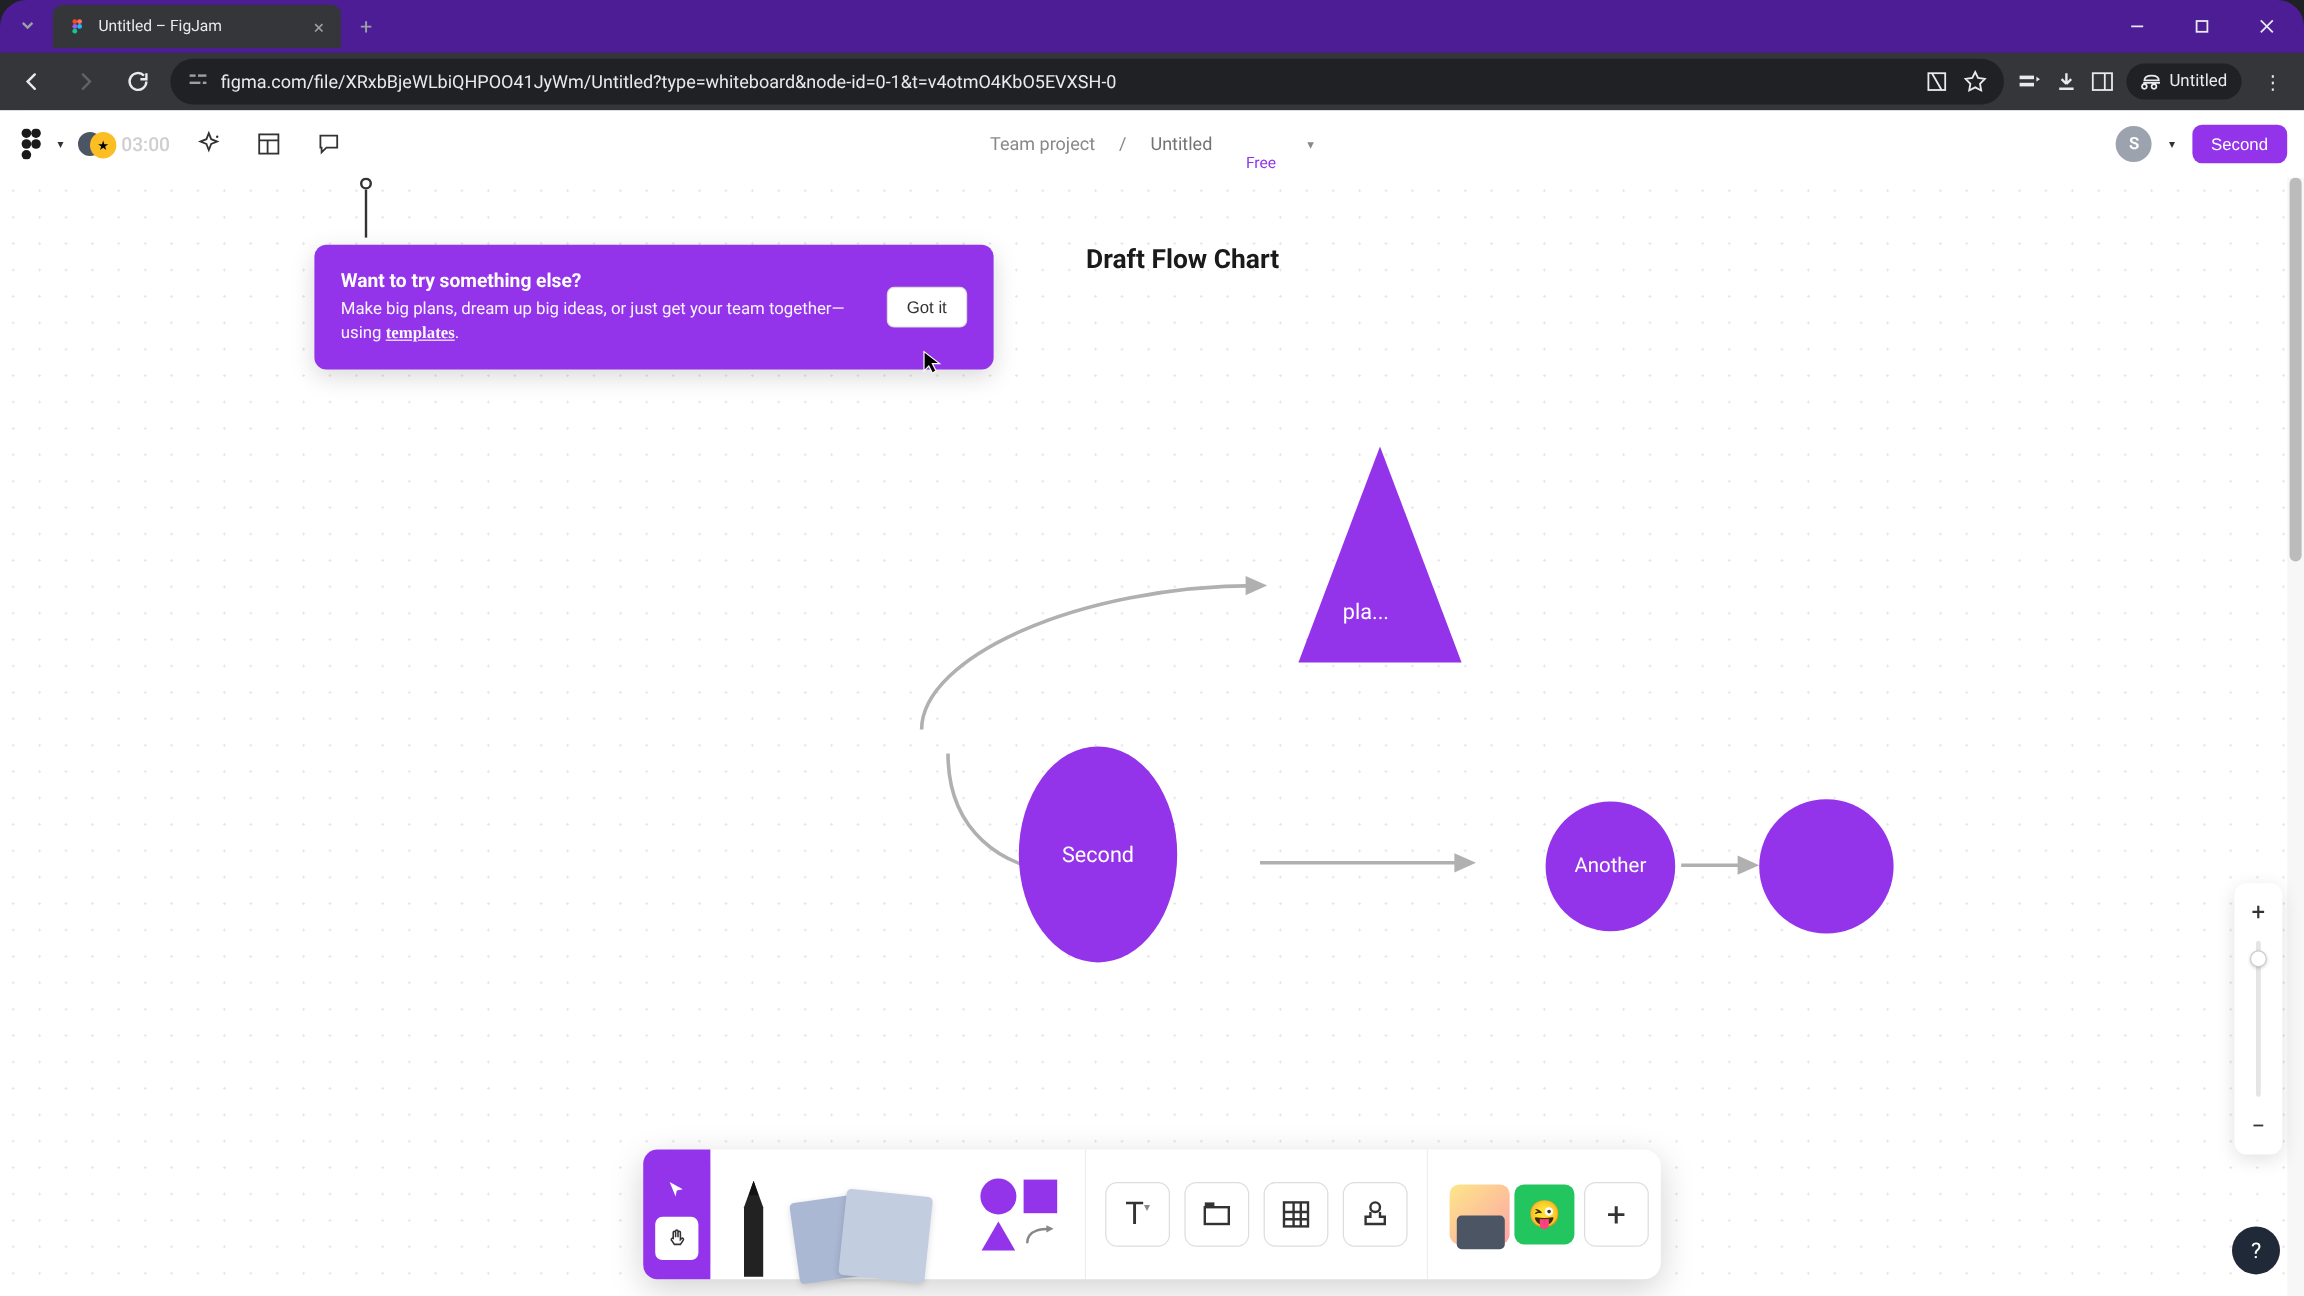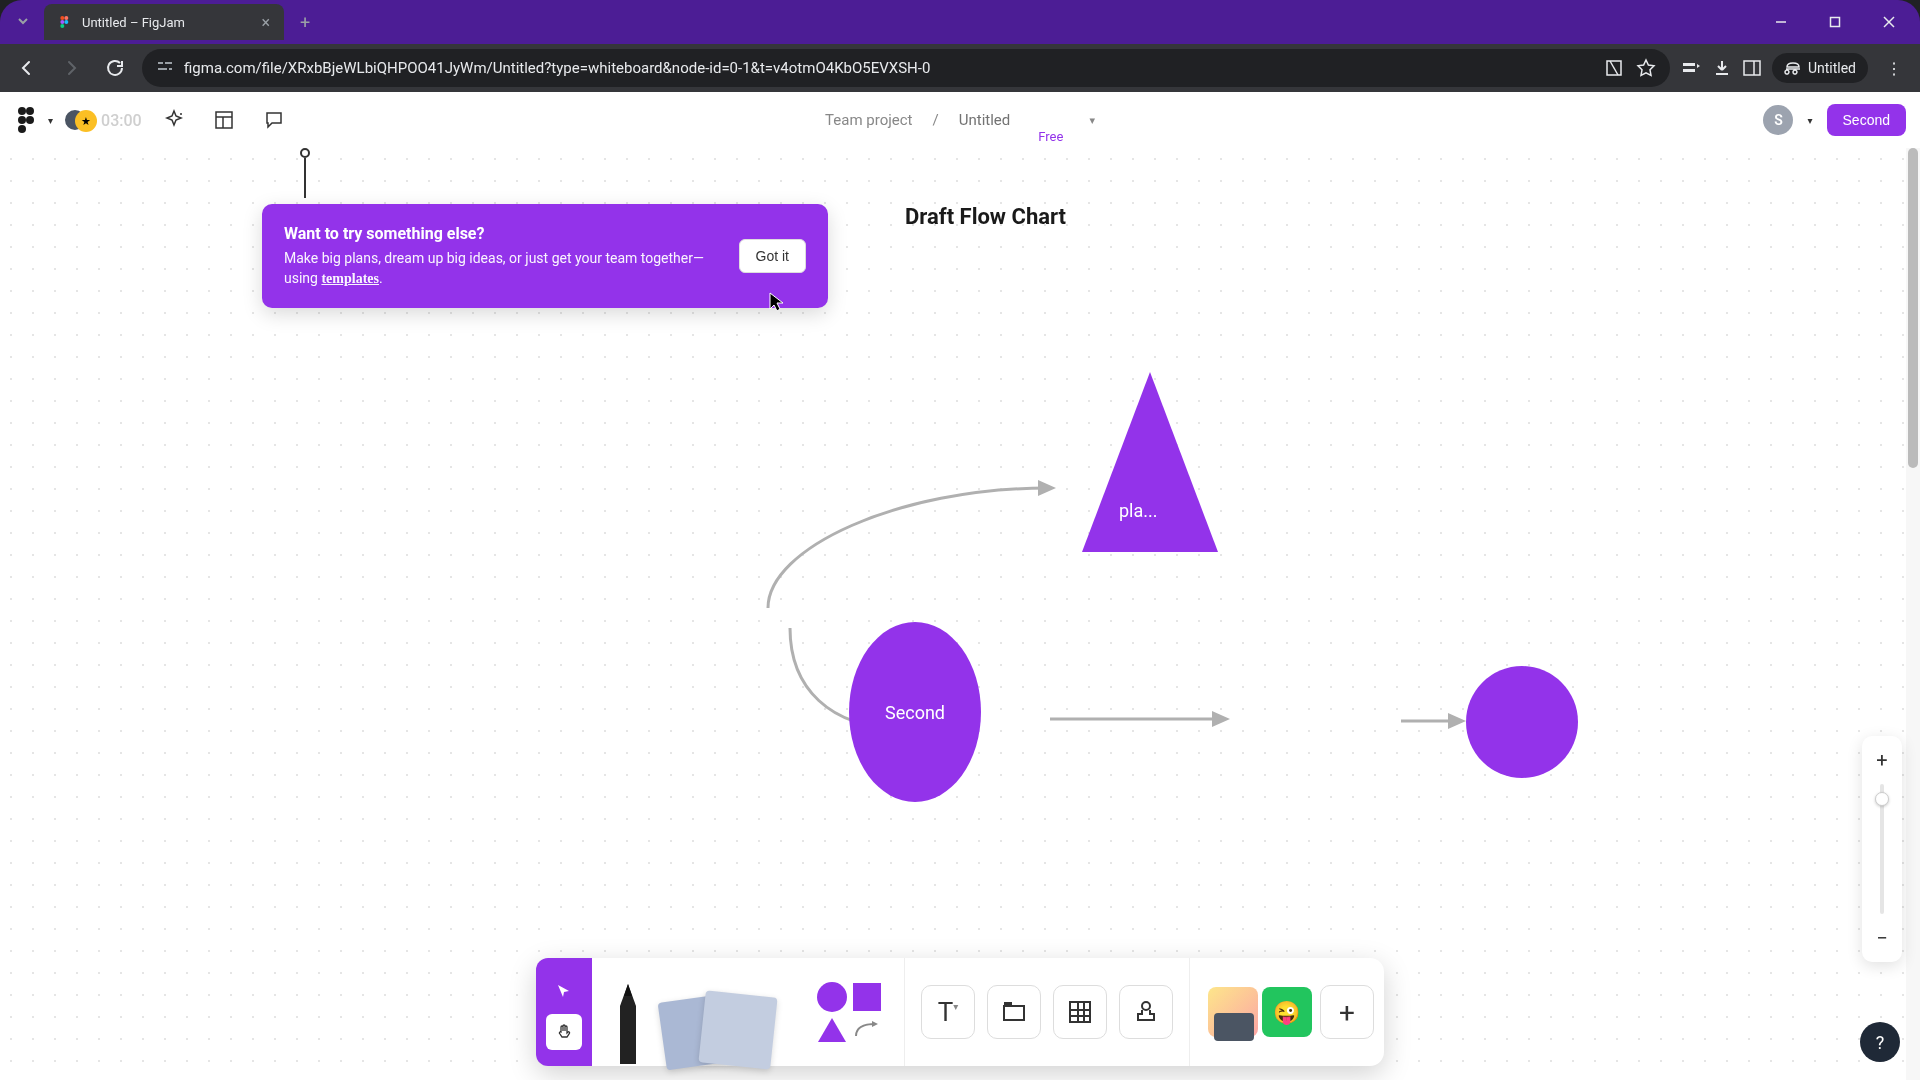--- a/index.html
+++ b/index.html
@@ -311,20 +311,23 @@
     <svg class="connector" style="left:1396px; top:558px;" width="80" height="30">
       <line x1="5" y1="15" x2="60" y2="15"></line>
       <path d="M52 7 L70 15 L52 23" fill="#b0b0b0" stroke="none"></path>
     </svg>
 
     <div class="shape-triangle"></div>
     <div class="shape-triangle-label">pla...</div>
     <div class="shape-ellipse">
         <span>Second</span>
       </div>
+    <div class="shape-circle1">
+        <span>Another</span>
+      </div>
     <div class="shape-circle2"></div>
 
     <svg class="cursor-arrow" width="18" height="22">
         <path d="M2 2 L2 18 L6 14 L9 20 L12 18 L9 12 L15 12 Z" fill="#000" stroke="#fff" stroke-width="1"></path>
       </svg>
   </div>
 
   <div class="bottom-toolbar">
     <div class="bt-select-col">
       <div class="bt-select-btn">

